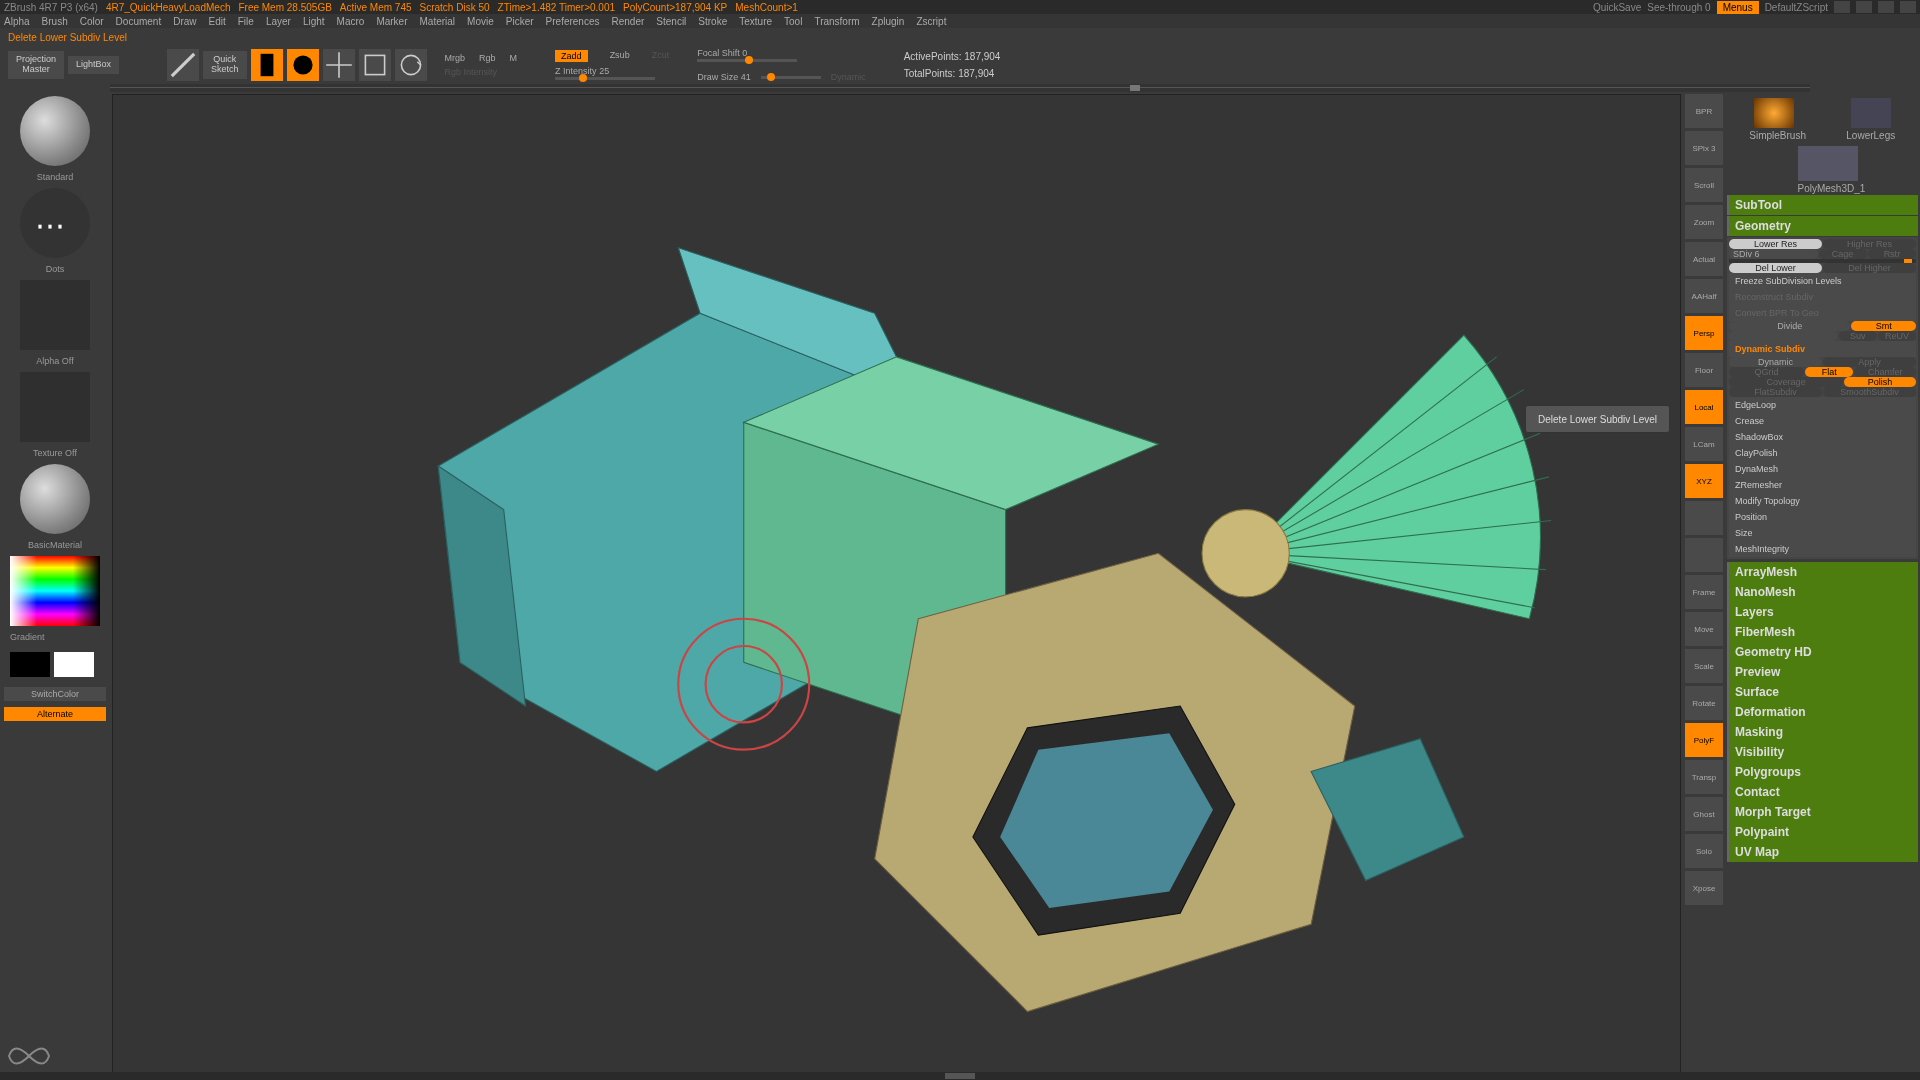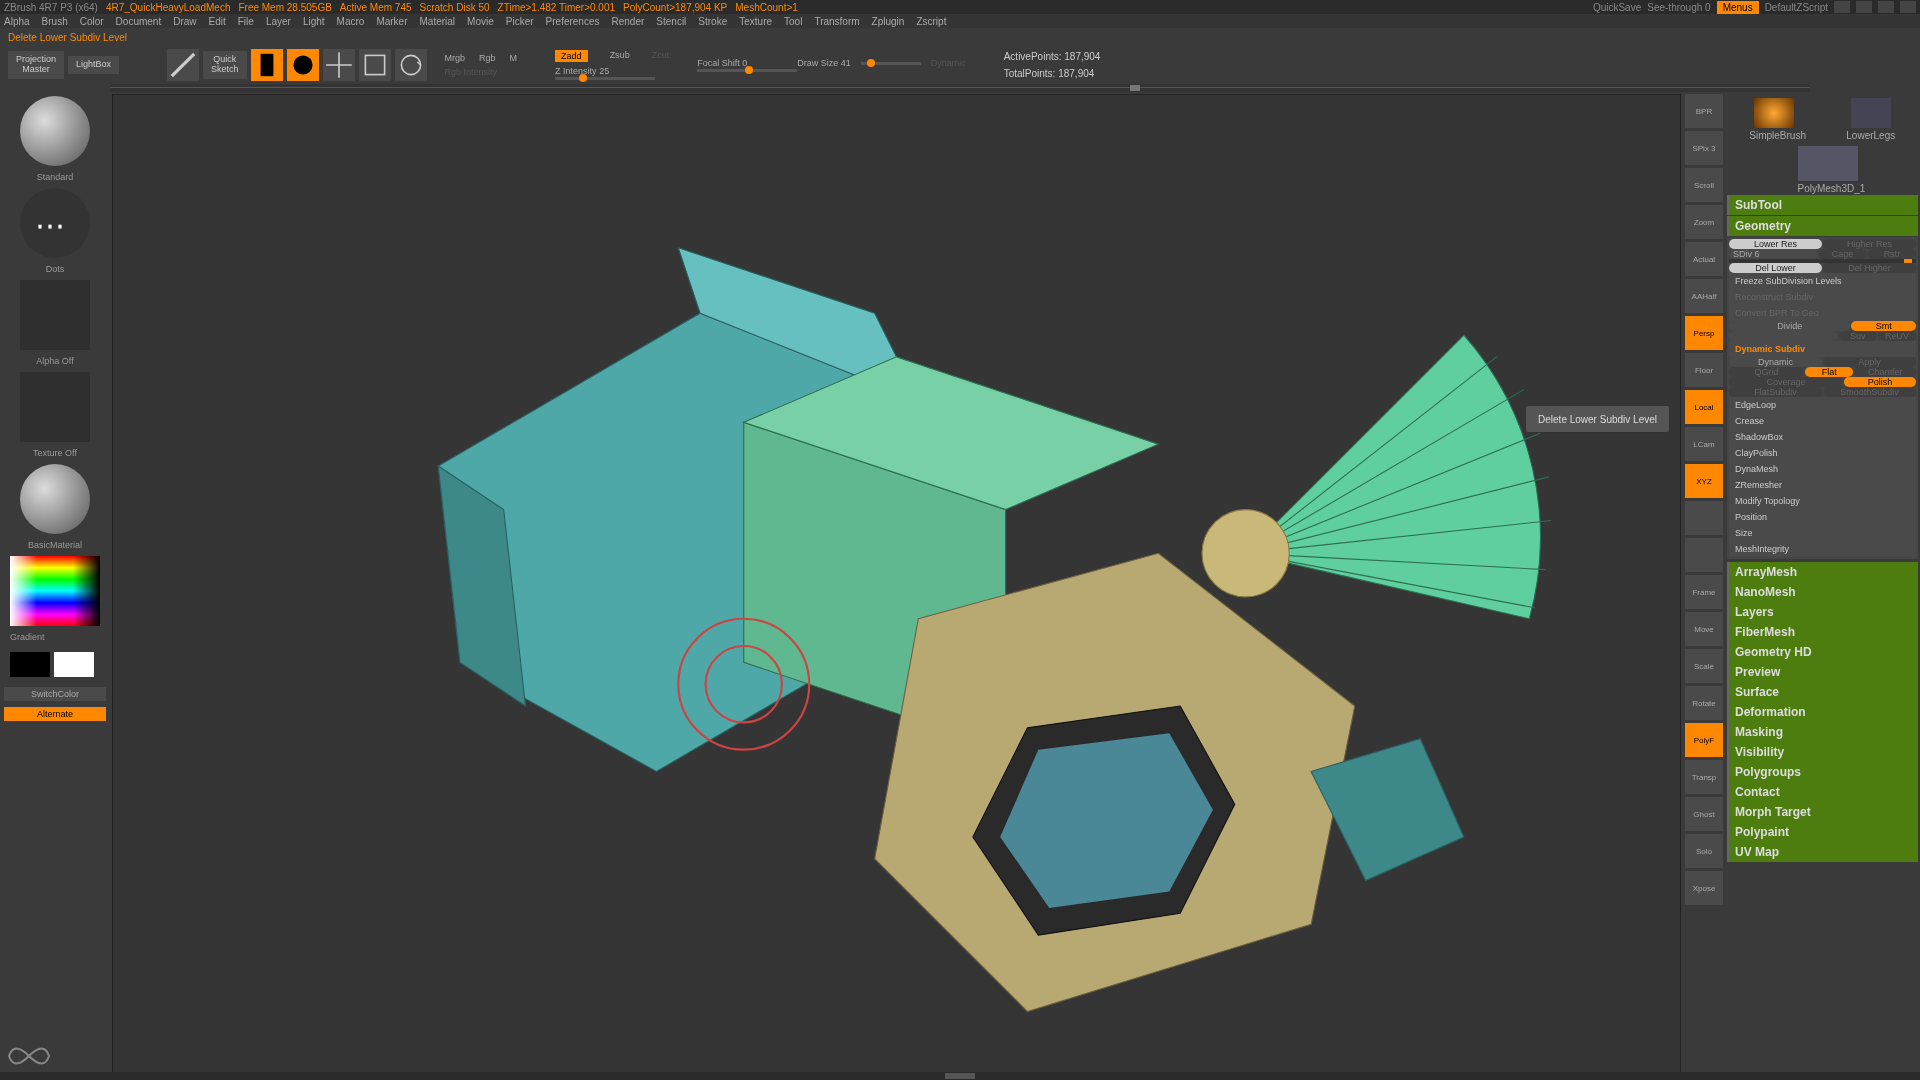--- a/index.html
+++ b/index.html
@@ -186,21 +186,21 @@
       <span class="tb-label dim">Zcut</span>
     </div>
     <div class="tb-slider">
       <span class="tb-label">Z Intensity 25</span>
       <div class="track">
           <div class="thumb" style="left:24px"></div>
         </div>
     </div>
   </div>
   <div style="width:20px"></div>
-  <div style="display:flex;gap:0">
+  <div style="display:flex;flex-direction:column;gap:10px">
     <div class="tb-slider">
       <span class="tb-label">Focal Shift 0</span>
       <div class="track">
           <div class="thumb" style="left:48px"></div>
         </div>
     </div>
     <div class="tb-slider">
       <div style="display:flex;gap:10px;align-items:center">
         <span class="tb-label">Draw Size 41</span>
         <div class="track" style="width:60px">

